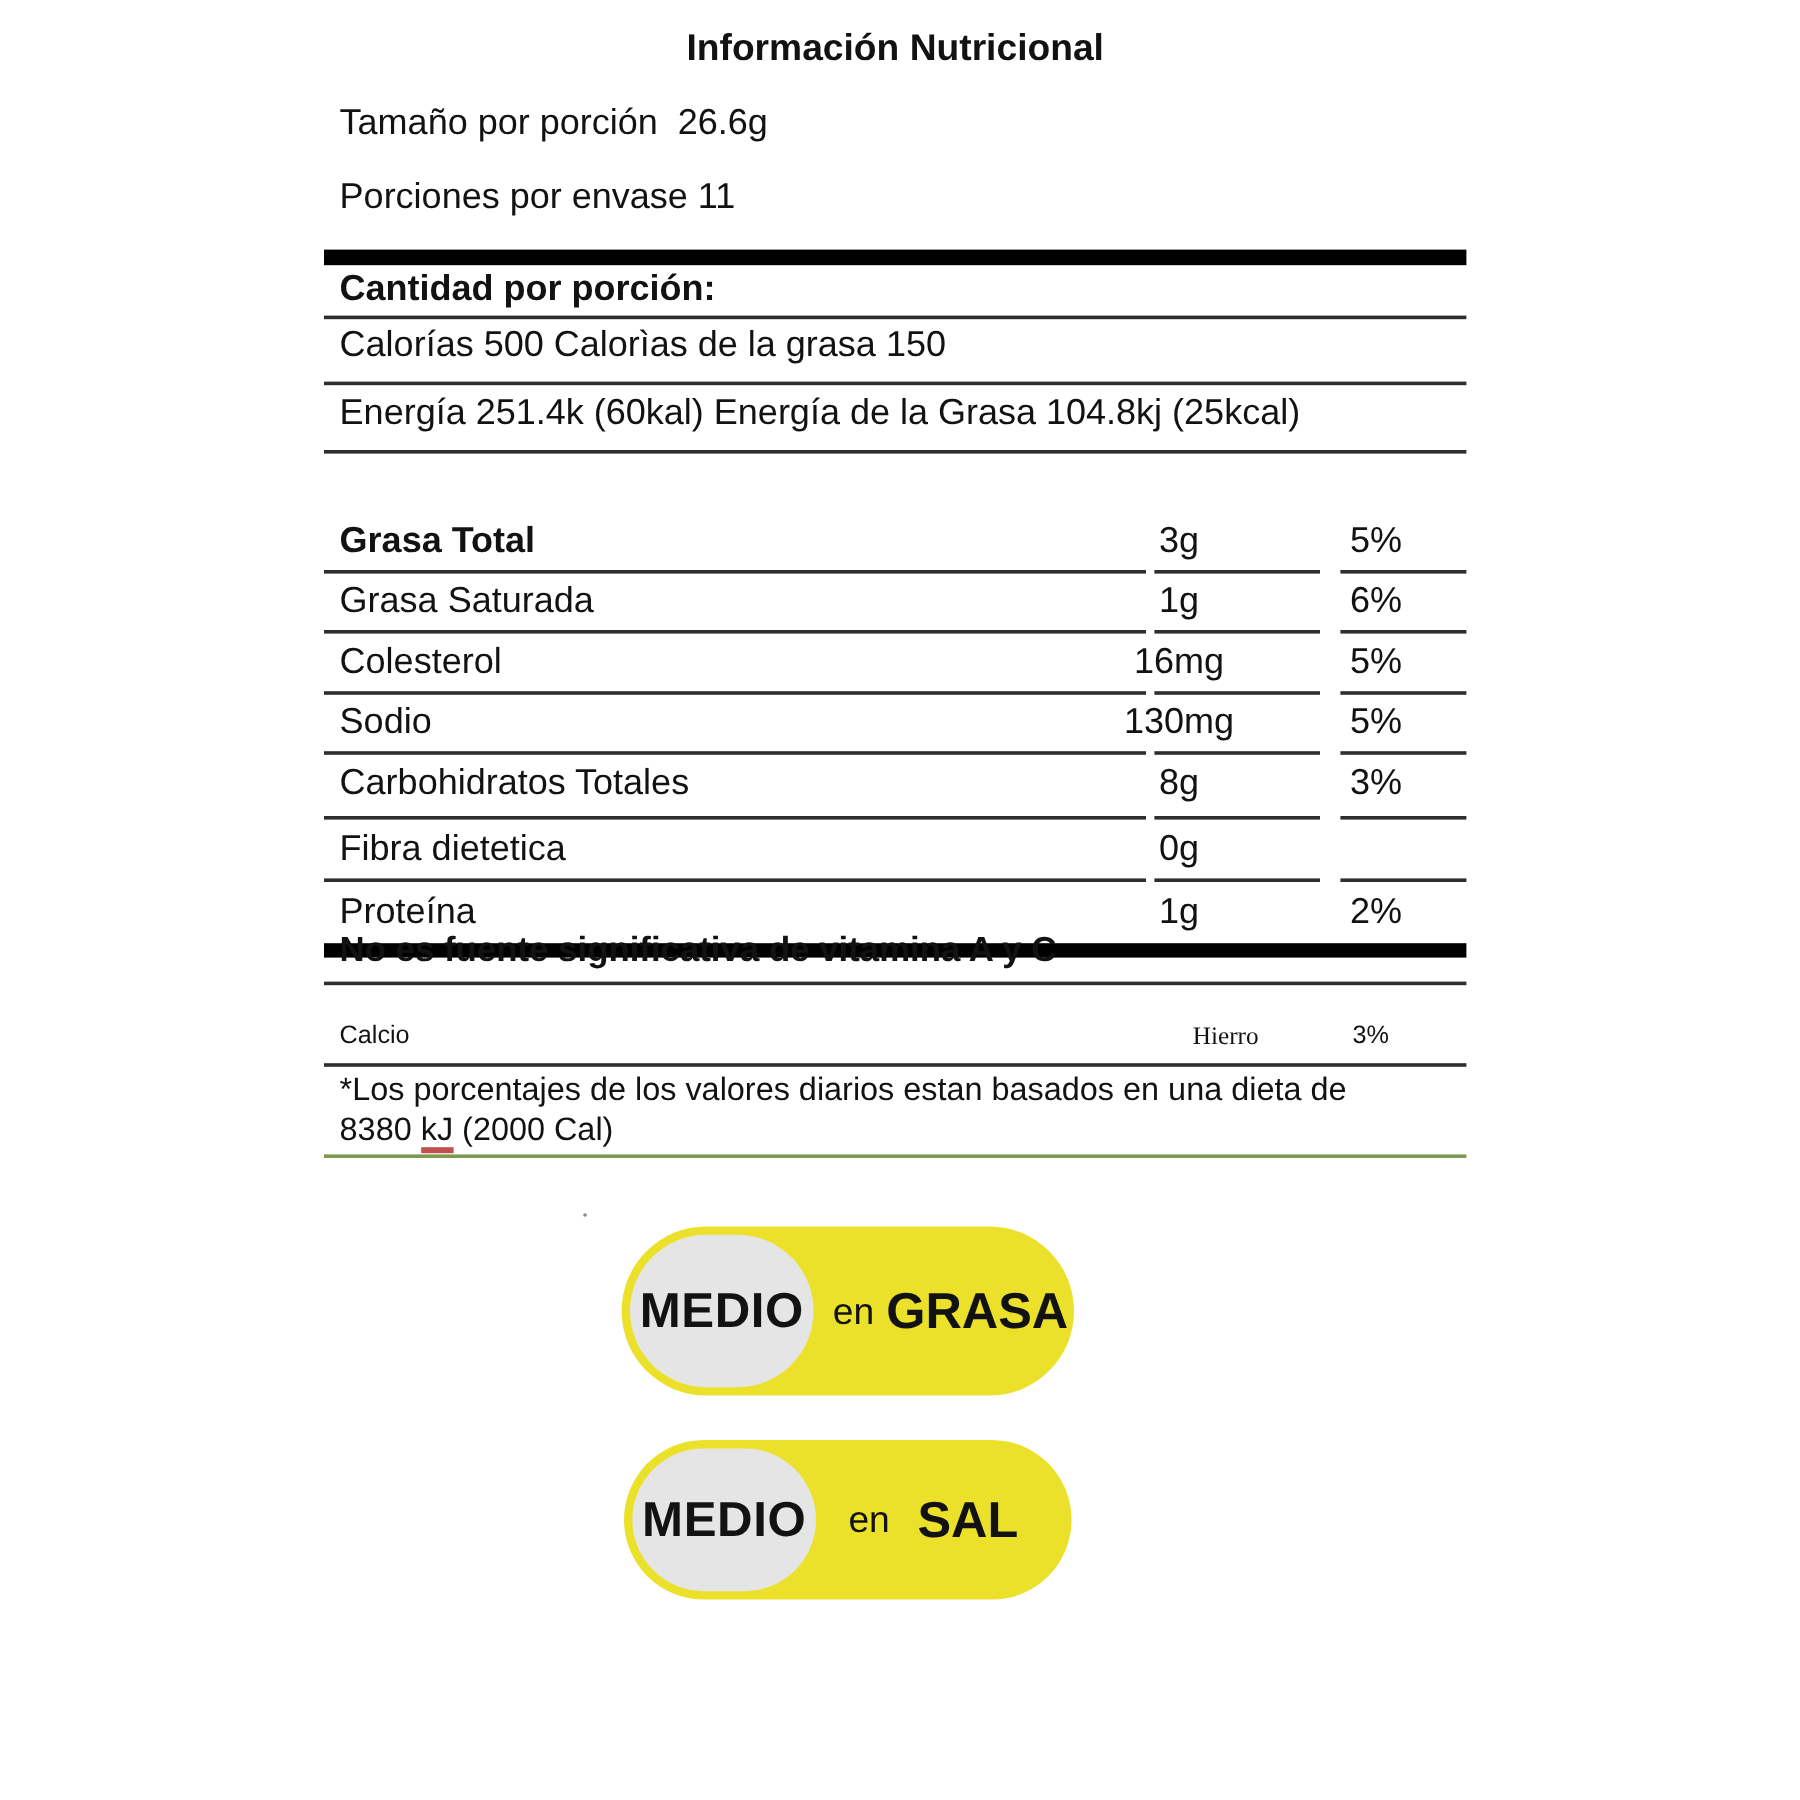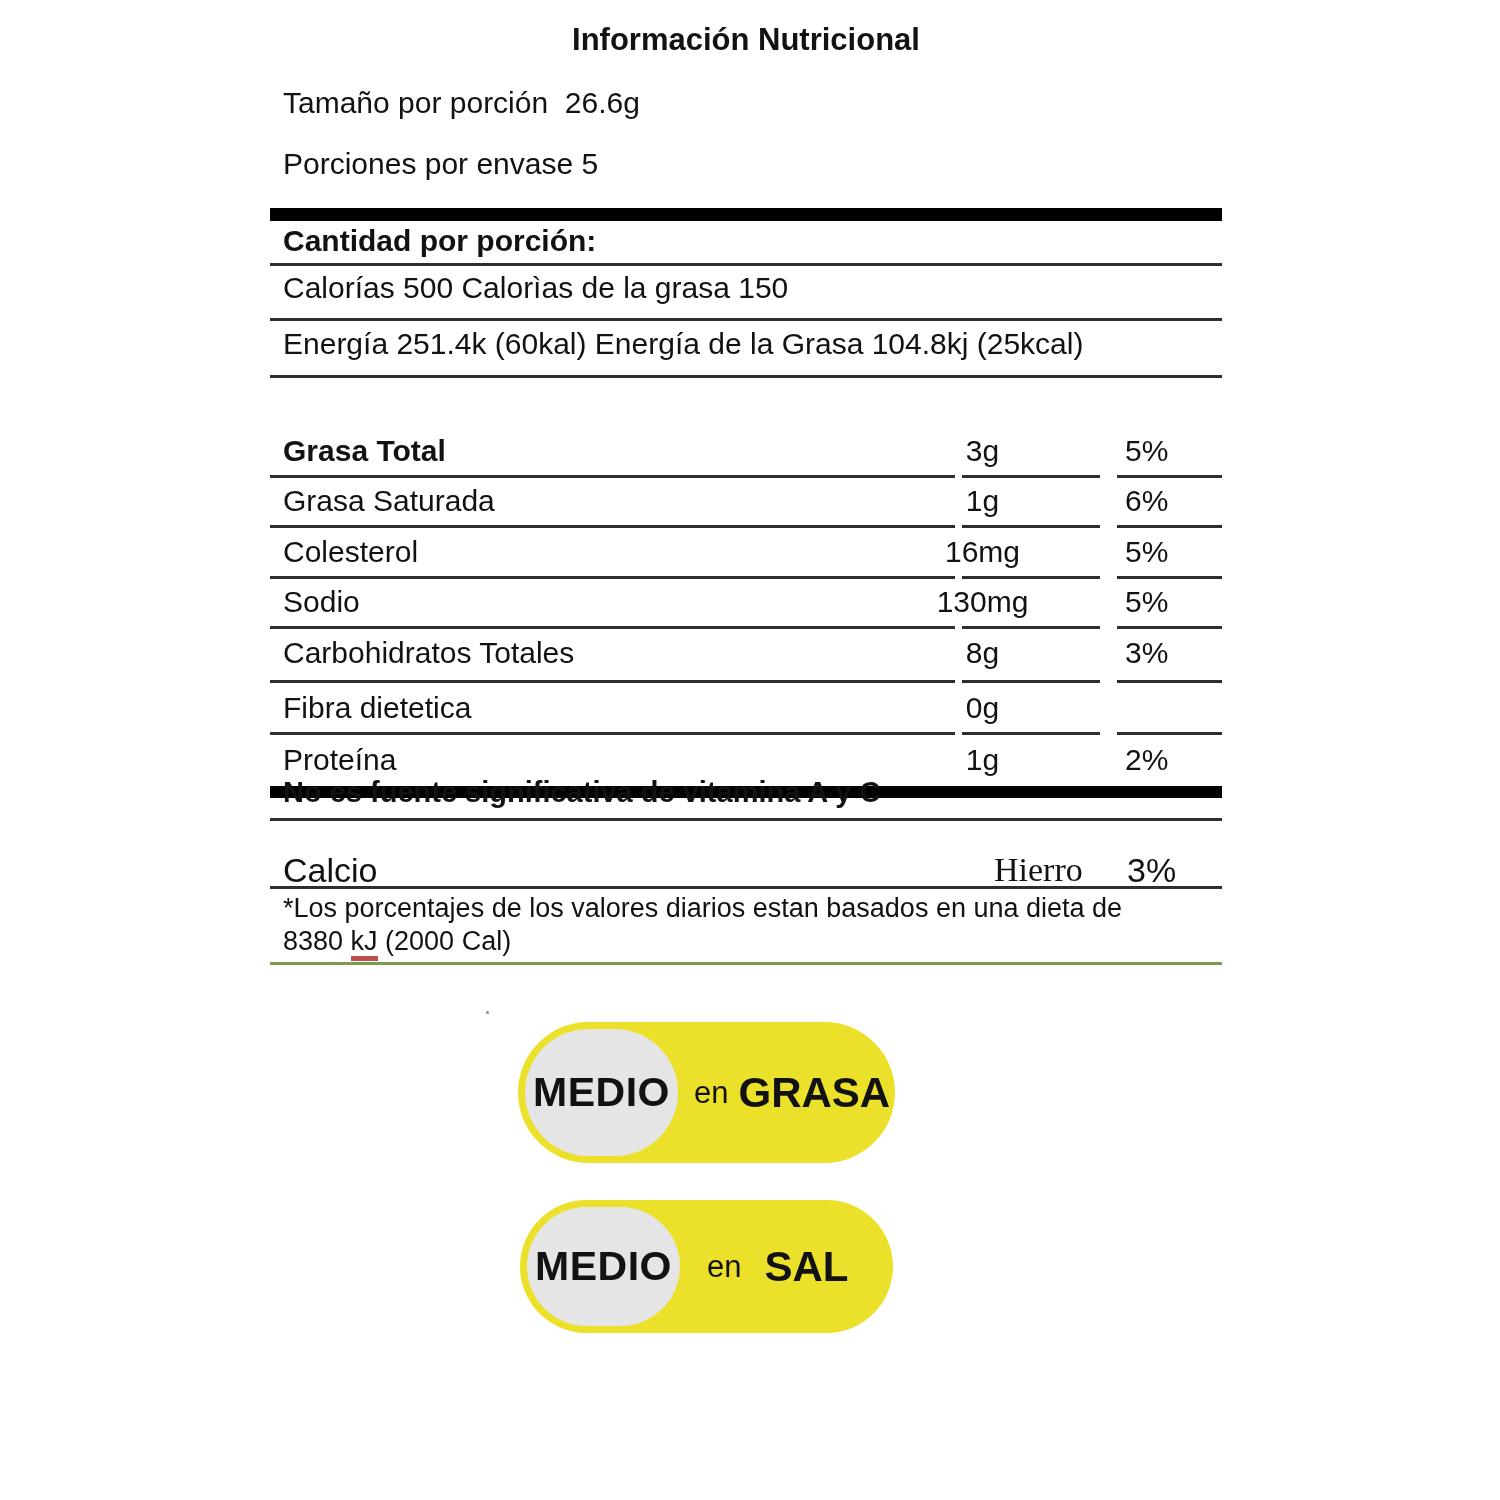--- a/index.html
+++ b/index.html
@@ -38,21 +38,21 @@
   #r1{top:482px;height:46px;}
   #r2{top:533px;height:46px;}
   #r3{top:583px;height:46px;}
   #r4{top:634px;height:49px;}
   #r5{top:689px;height:46px;}
   #r6{top:741px;height:42px;}
   
   #vitnote{position:absolute;left:0;top:776px;width:952px;height:45px;box-sizing:border-box;
            border-bottom:3px solid var(--rule);padding-left:13px;font-weight:bold;font-size:29px;}
   #minerals{position:absolute;left:0;top:849px;width:952px;height:40px;box-sizing:border-box;
-            border-bottom:3px solid var(--rule);font-size:34px;}
+            border-bottom:3px solid var(--rule);font-size:21px;}
   #minerals .min-left{position:absolute;left:13px;top:2px;}
   #minerals .min-right{position:absolute;left:724px;top:2px;font-family:Liberation Serif, serif;}
   #minerals .min-pct{position:absolute;left:857px;top:2px;}
   
   .fn{position:absolute;left:13px;font-size:27px;}
   #fn1{top:893px;} #fn2{top:926px;}
   #fn2 .marked{border-bottom:5px solid var(--red);}
   #olive{position:absolute;left:0;top:962px;width:952px;height:3px;background:var(--olive);}
   
   .badge{position:absolute;background:var(--yellow);border-radius:999px;
@@ -76,21 +76,21 @@
 </head>
 <body>
 
 <div class="page">
 
   <div class="tbl">
 
     <div class="t-title">Información Nutricional</div>
 
     <div class="serv" id="serv1">Tamaño por porción  26.6g</div>
-    <div class="serv" id="serv2">Porciones por envase 5</div>
+    <div class="serv" id="serv2">Porciones por envase 11</div>
 
     <div class="bar" id="bar1"></div>
 
     <div class="sect" id="cantidad">Cantidad por porción:</div>
     <div class="sect" id="calorias">Calorías 500 Calorìas de la grasa 150</div>
     <div class="sect" id="energia">Energía 251.4k (60kal) Energía de la Grasa 104.8kj (25kcal)</div>
 
 
     <div class="nrow" id="r0">
       <span class="lab">Grasa Total</span>

